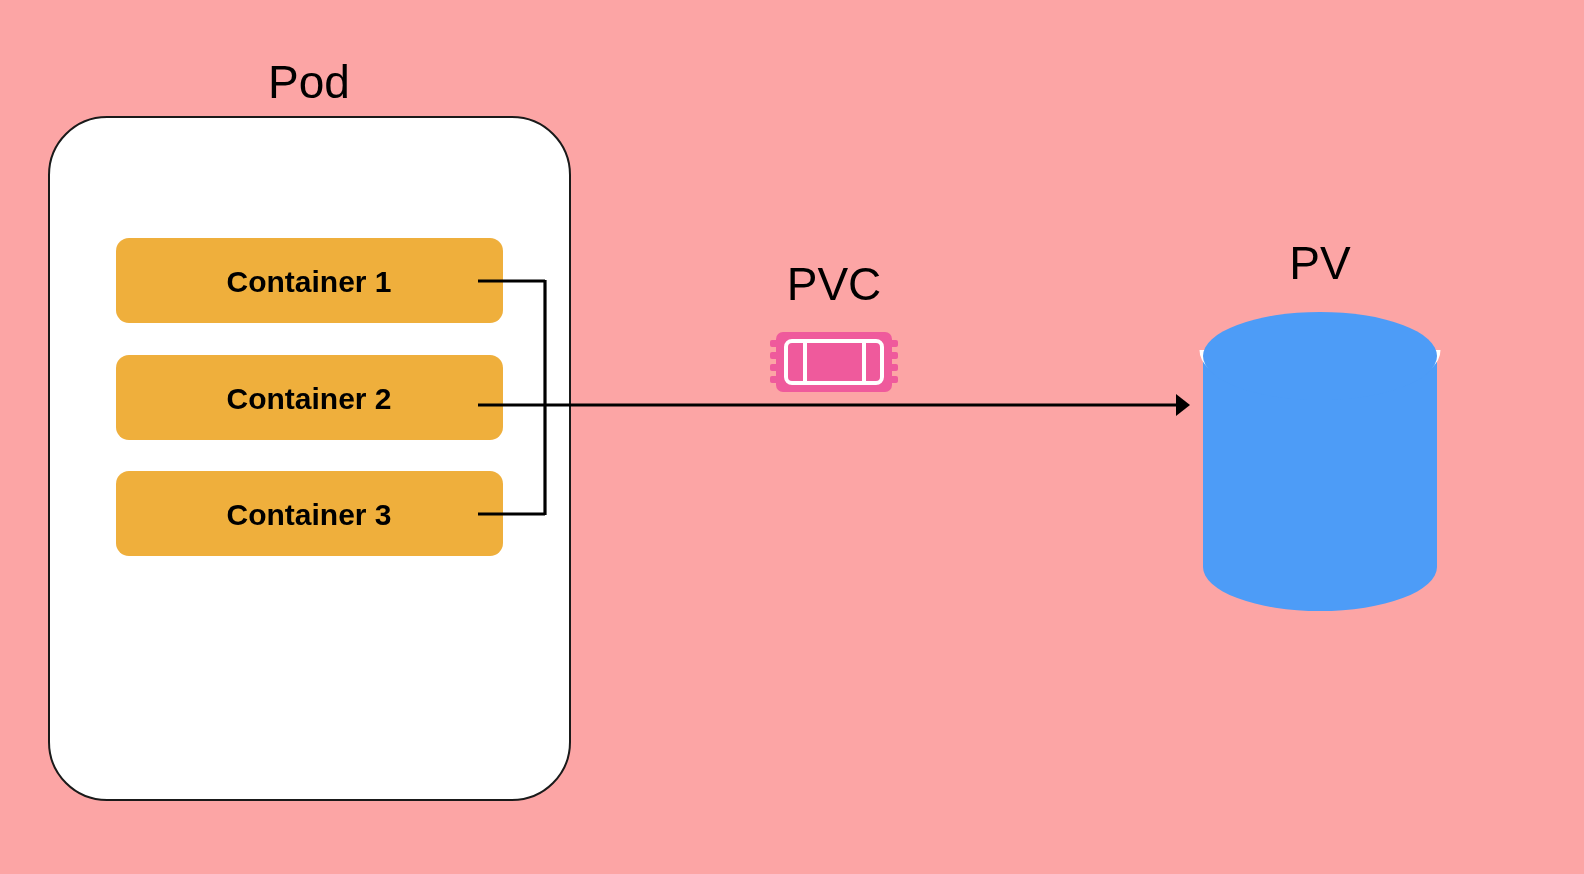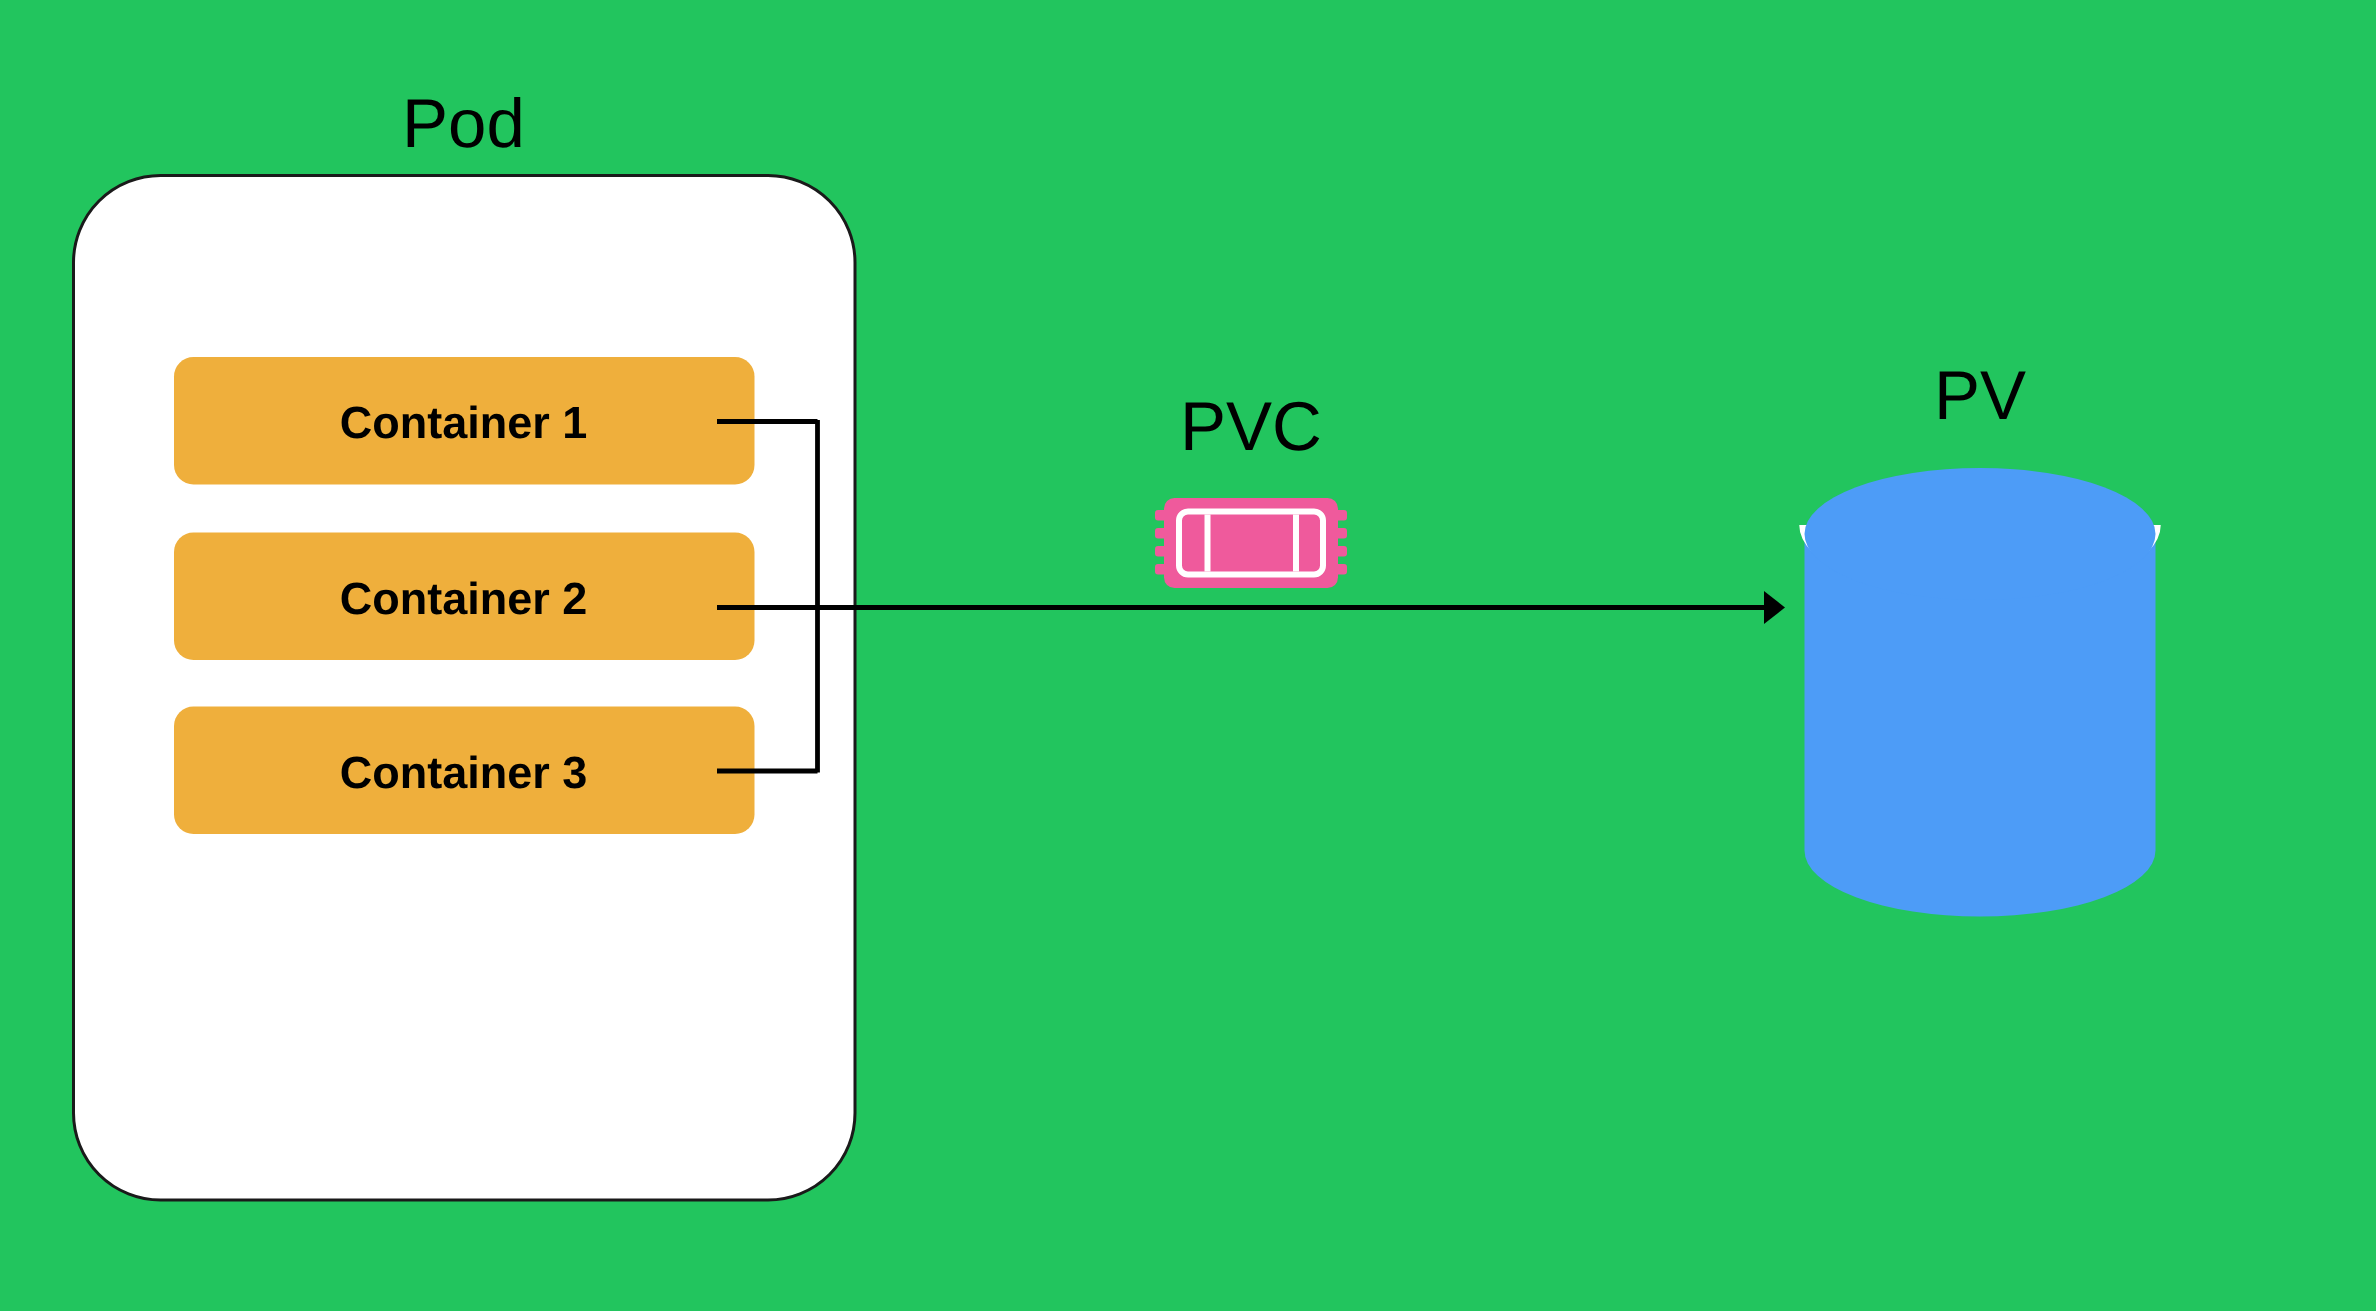--- a/index.html
+++ b/index.html
@@ -10,21 +10,21 @@
   body {
     width: 1584px;
     height: 874px;
     font-family: "Liberation Sans", sans-serif;
     overflow: hidden;
   }
   #diagram-root {
     position: relative;
     width: 1584px;
     height: 874px;
-    background: #22c55e;
+    background: #fca5a5;
     text-align: center;
   }
   #diagram-svg {
     position: absolute;
     left: 0;
     top: 0;
     width: 1584px;
     height: 874px;
     display: block;
   }

